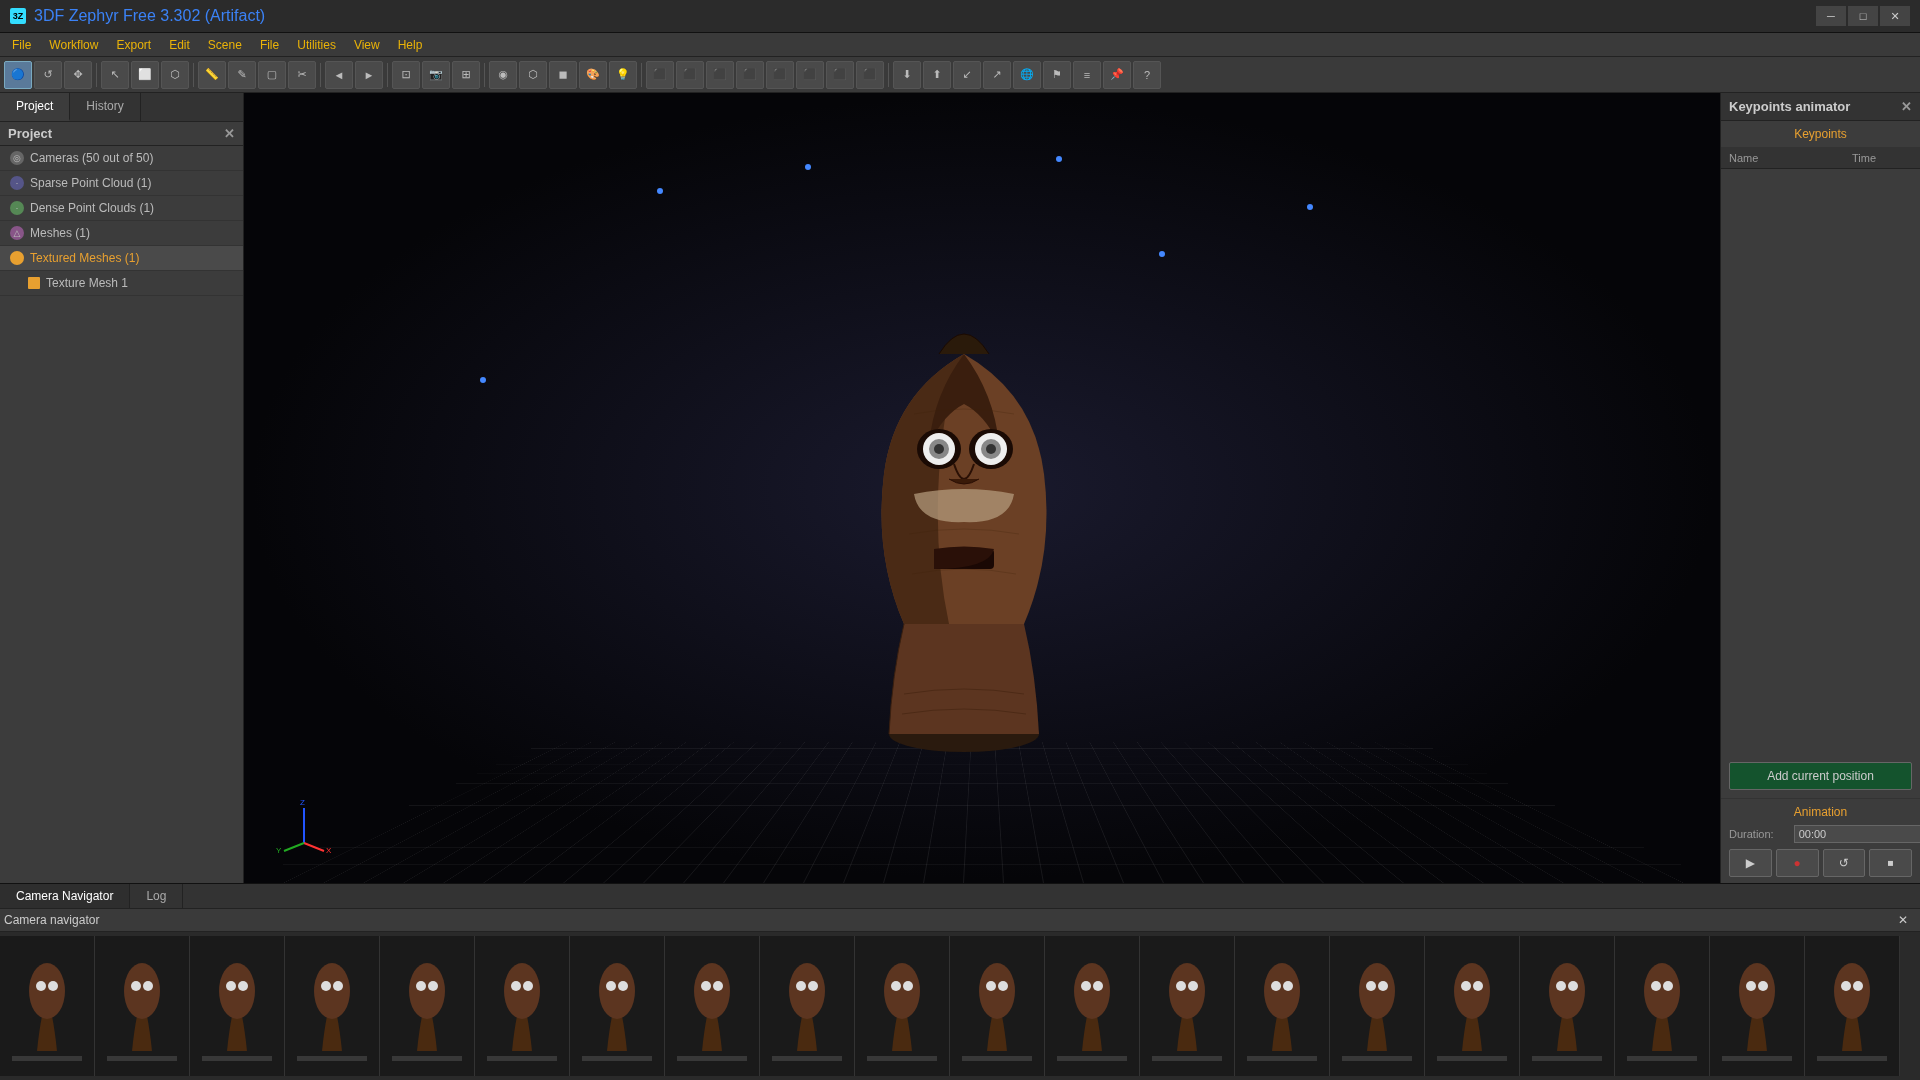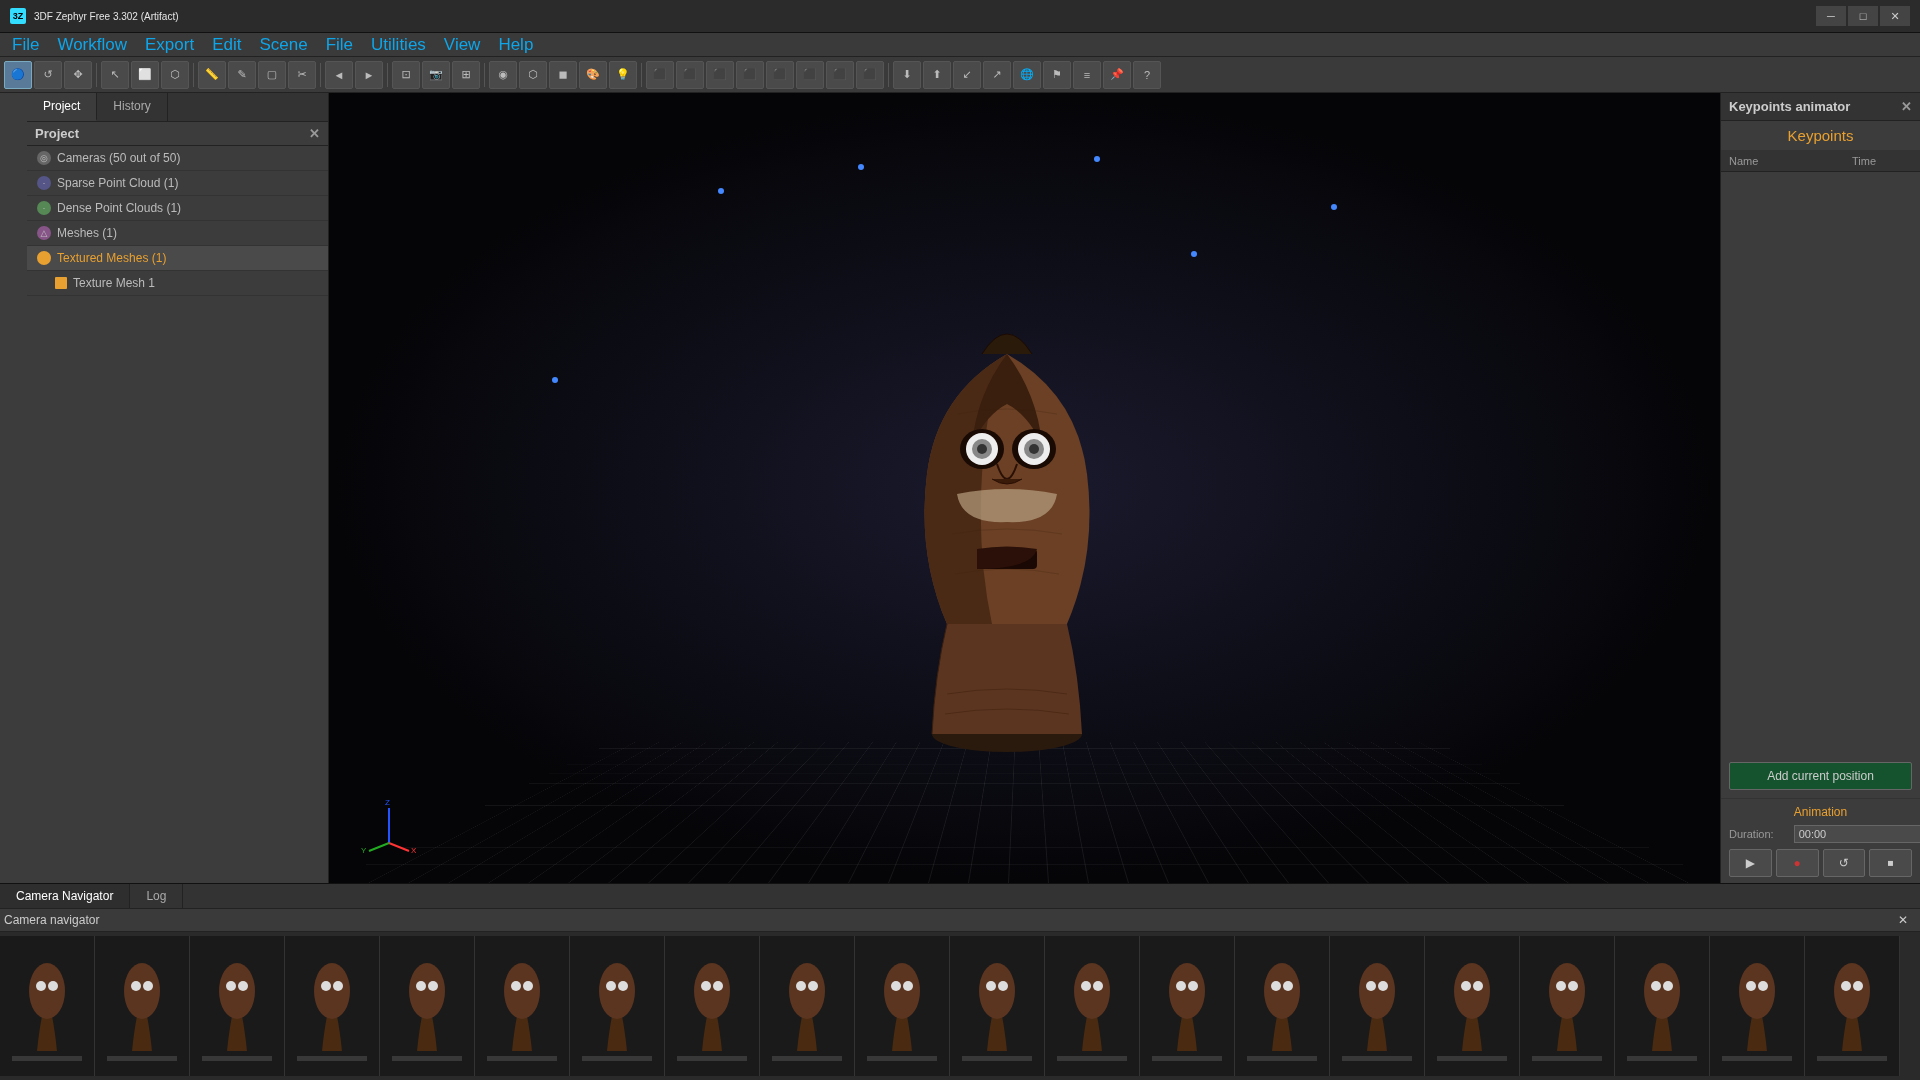--- a/index.html
+++ b/index.html
@@ -5,51 +5,51 @@
     * { margin: 0; padding: 0; box-sizing: border-box; }
     body { width: 1920px; height: 1080px; overflow: hidden; background: #3c3c3c; font-family: 'Segoe UI', Arial, sans-serif; font-size: 12px; color: #ddd; user-select: none; }
 
     
     #title-bar {
       height: 30px; background: #2b2b2b; display: flex; align-items: center; padding: 16px 10px;
       justify-content: space-between; border-bottom: 1px solid #111;
     }
     #title-bar-left { display: flex; align-items: center; gap: 8px; }
     #title-bar-left .app-icon { width: 16px; height: 16px; background: #3df; border-radius: 2px; font-size: 9px; display:flex; align-items:center; justify-content:center; color:#000; font-weight:bold; }
-    #title-bar-title { font-size: 10px; color: #e5e5e5; }
+    #title-bar-title { font-size: 16px; color: #3b82f6; }
     #title-bar-controls { display: flex; gap: 2px; }
     .title-btn { width: 30px; height: 20px; background: #444; border: none; color: #ccc; cursor: pointer; font-size: 11px; display:flex;align-items:center;justify-content:center; }
 
     
     #menu-bar {
       height: 24px; background: #3a3a3a; display: flex; align-items: center; padding: 0 4px;
       border-bottom: 1px solid #222; gap: 2px;
     }
-    .menu-item { padding: 2px 8px; font-size: 17px; color: #0ea5e9; cursor: pointer; border-radius: 2px; }
+    .menu-item { padding: 2px 8px; font-size: 12px; color: #eab308; cursor: pointer; border-radius: 2px; }
 
     
     #toolbar {
       height: 36px; background: #3a3a3a; display: flex; align-items: center; padding: 0 4px; gap: 2px;
       border-bottom: 1px solid #222; flex-wrap: wrap;
     }
     .tool-btn {
       width: 28px; height: 28px; background: #4a4a4a; border: 1px solid #555; border-radius: 2px;
       display: flex; align-items: center; justify-content: center; cursor: pointer; font-size: 11px; color: #bbb;
     }
     .tool-btn.active { background: #5a7a9a; border-color: #7aaac0; }
     .tool-separator { width: 1px; height: 24px; background: #555; margin: 0 2px; }
 
     
     #main-layout {
       display: flex; height: calc(1080px - 30px - 24px - 36px - 200px);
     }
 
     
     #left-panel {
-      width: 302px; background: #3c3c3c; border-right: 1px solid #222; display: flex; flex-direction: column; margin-left: 27px;
+      width: 244px; background: #3c3c3c; border-right: 1px solid #222; display: flex; flex-direction: column;
     }
     #panel-tabs { display: flex; background: #333; border-bottom: 1px solid #222; }
     .panel-tab { padding: 6px 16px; font-size: 12px; cursor: pointer; color: #aaa; border-right: 1px solid #222; }
     .panel-tab.active { background: #3c3c3c; color: #fff; border-bottom: 2px solid #3c3c3c; }
 
     #project-header {
       display: flex; align-items: center; justify-content: space-between; padding: 4px 8px;
       background: #3c3c3c; border-bottom: 1px solid #222;
     }
     #project-header span { font-size: 13px; font-weight: bold; color: #ccc; }
@@ -111,21 +111,21 @@
     #right-panel {
       width: 200px; background: #3c3c3c; border-left: 1px solid #222; display: flex; flex-direction: column;
     }
     #right-panel-header {
       display: flex; align-items: center; justify-content: space-between; padding: 6px 8px;
       background: #333; border-bottom: 1px solid #222;
     }
     #right-panel-header span { font-size: 13px; font-weight: bold; color: #ccc; }
 
     #keypoints-section { flex: 1; display: flex; flex-direction: column; }
-    .section-title { text-align: center; color: #e8a030; font-size: 15px; padding: 6px; border-bottom: 1px solid #333; }
+    .section-title { text-align: center; color: #e8a030; font-size: 12px; padding: 6px; border-bottom: 1px solid #333; }
     .kp-table-header {
       display: flex; padding: 4px 8px; background: #333; border-bottom: 1px solid #222; font-size: 11px; color: #999;
     }
     .kp-col-name { flex: 1; }
     .kp-col-time { width: 60px; }
     .kp-content { flex: 1; }
 
     .add-position-btn {
       margin: 8px; padding: 6px; background: #14532d; border: 1px solid #666; color: #ccc;
       font-size: 12px; cursor: pointer; text-align: center; border-radius: 2px;

